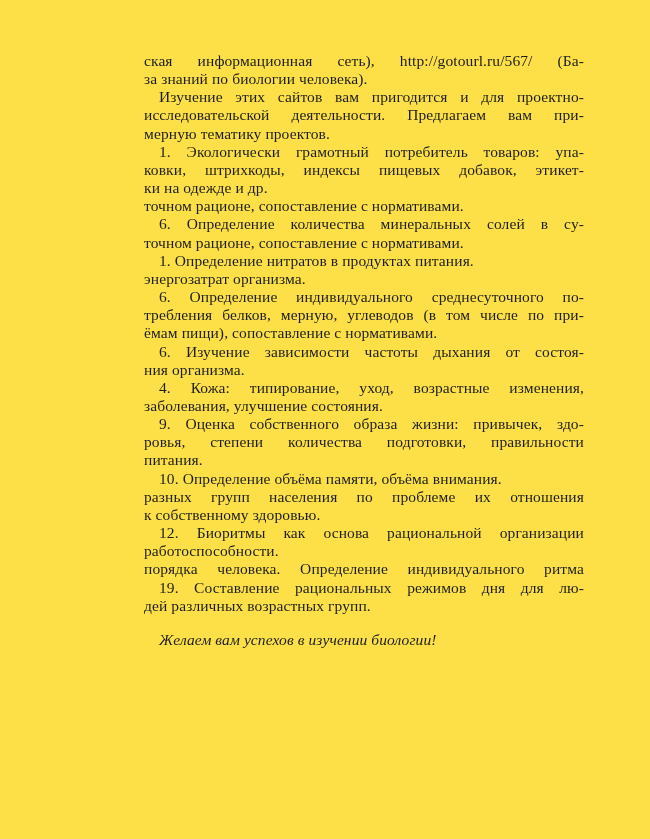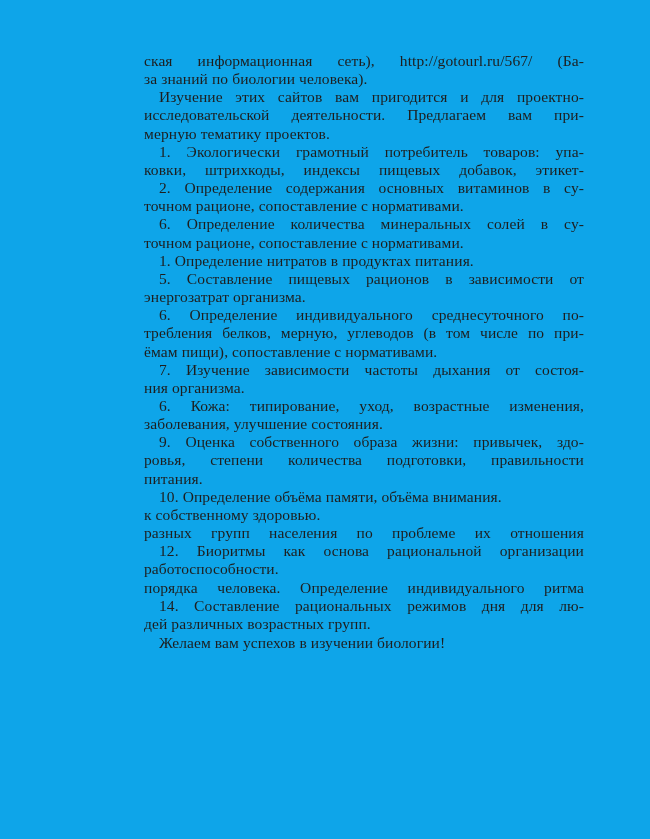--- a/index.html
+++ b/index.html
@@ -4,36 +4,36 @@
 <style>
   html, body {
     margin: 0;
     padding: 0;
     background: #ffffff;
   }
   .page {
     position: relative;
     width: 650px;
     height: 839px;
-    background: #0ea5e9;
+    background: #fde047;
     overflow: hidden;
     font-family: "Liberation Serif", "DejaVu Serif", serif;
   }
   .text-block {
     position: absolute;
     left: 144px;
     top: 52px;
     width: 440px;
     color: #1e1e1e;
     font-size: 15.5px;
     line-height: 18.15px;
     letter-spacing: 0.1px;
   }
   .paragraph { margin: 0; padding: 0; }
-  .paragraph.gap-before { margin-top: 1px; }
+  .paragraph.gap-before { margin-top: 16px; font-style: italic; }
   .line {
     text-align: justify;
     text-align-last: justify;
     white-space: nowrap;
   }
   .line.last { text-align-last: left; }
   .line.indent { text-indent: 15px; }
 </style>
 </head>
 <body>
@@ -45,67 +45,66 @@
         <div class="line last">за знаний по биологии человека).</div>
       </div>
       <div class="paragraph">
         <div class="line indent">Изучение этих сайтов вам пригодится и для проектно-</div>
         <div class="line">исследовательской деятельности. Предлагаем вам при-</div>
         <div class="line last">мерную тематику проектов.</div>
       </div>
       <div class="paragraph">
         <div class="line indent">1. Экологически грамотный потребитель товаров: упа-</div>
         <div class="line">ковки, штрихкоды, индексы пищевых добавок, этикет-</div>
+        <div class="line last">ки на одежде и др.</div>
       </div>
       <div class="paragraph">
-        <div class="line indent">2. Определение содержания основных витаминов в су-</div>
         <div class="line last">точном рационе, сопоставление с нормативами.</div>
       </div>
       <div class="paragraph">
         <div class="line indent">6. Определение количества минеральных солей в су-</div>
         <div class="line last">точном рационе, сопоставление с нормативами.</div>
       </div>
       <div class="paragraph">
         <div class="line last indent">1. Определение нитратов в продуктах питания.</div>
       </div>
       <div class="paragraph">
-        <div class="line indent">5. Составление пищевых рационов в зависимости от</div>
         <div class="line last">энергозатрат организма.</div>
       </div>
       <div class="paragraph">
         <div class="line indent">6. Определение индивидуального среднесуточного по-</div>
         <div class="line">требления белков, мерную, углеводов (в том числе по при-</div>
         <div class="line last">ёмам пищи), сопоставление с нормативами.</div>
       </div>
       <div class="paragraph">
-        <div class="line indent">7. Изучение зависимости частоты дыхания от состоя-</div>
+        <div class="line indent">6. Изучение зависимости частоты дыхания от состоя-</div>
         <div class="line last">ния организма.</div>
       </div>
       <div class="paragraph">
-        <div class="line indent">6. Кожа: типирование, уход, возрастные изменения,</div>
+        <div class="line indent">4. Кожа: типирование, уход, возрастные изменения,</div>
         <div class="line last">заболевания, улучшение состояния.</div>
       </div>
       <div class="paragraph">
         <div class="line indent">9. Оценка собственного образа жизни: привычек, здо-</div>
         <div class="line">ровья, степени количества подготовки, правильности</div>
         <div class="line last">питания.</div>
       </div>
       <div class="paragraph">
         <div class="line last indent">10. Определение объёма памяти, объёма внимания.</div>
       </div>
       <div class="paragraph">
+        <div class="line">разных групп населения по проблеме их отношения</div>
         <div class="line last">к собственному здоровью.</div>
-        <div class="line">разных групп населения по проблеме их отношения</div>
       </div>
       <div class="paragraph">
         <div class="line indent">12. Биоритмы как основа рациональной организации</div>
         <div class="line last">работоспособности.</div>
         <div class="line">порядка человека. Определение индивидуального ритма</div>
       </div>
       <div class="paragraph">
-        <div class="line indent">14. Составление рациональных режимов дня для лю-</div>
+        <div class="line indent">19. Составление рациональных режимов дня для лю-</div>
         <div class="line last">дей различных возрастных групп.</div>
       </div>
       <div class="paragraph gap-before">
         <div class="line last indent">Желаем вам успехов в изучении биологии!</div>
       </div>
     </div>
 </div>
 
 </body></html>

